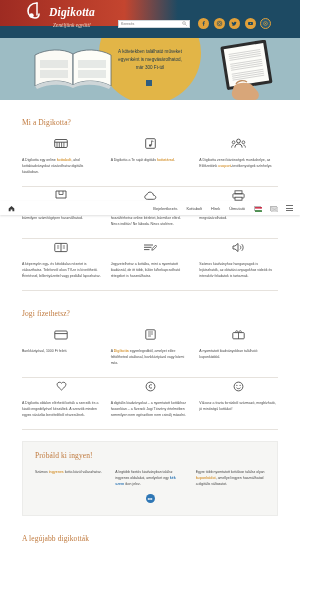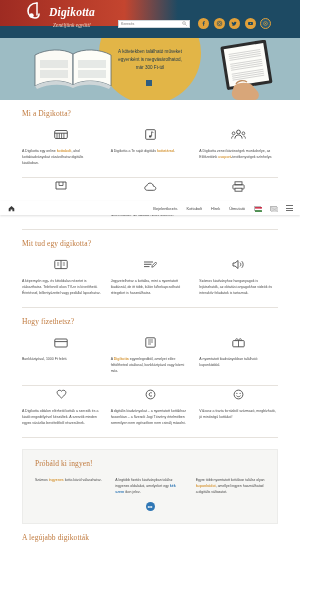--- a/index.html
+++ b/index.html
@@ -79,21 +79,21 @@
   }
   .hero-book { position: absolute; left: 30px; top: 8px; }
   .hero-tablet { position: absolute; left: 218px; top: 2px; }
 
   
   .section { padding: 0 22px; }
   .sep { height: 1px; background: #e6e2dd; margin: 0 22px; }
   h2.sec-title {
     font-family: "Liberation Serif", serif;
     color: #c07a3e; font-size: 7.5px; font-weight: 400;
-    padding: 9px 0 8px 0; letter-spacing: .1px;
+    padding: 18px 0 8px 0; letter-spacing: .1px;
   }
   .cols { display: flex; gap: 10px; padding-bottom: 11px; }
   .col { flex: 1; }
   .col-icon { height: 17px; display: flex; align-items: center; justify-content: center; margin-bottom: 5px; }
   .col-txt { font-size: 3.5px; line-height: 1.72; color: #4b4b4b; }
   .hl { color: #d79a3e; font-weight: 700; }
   .hl-b { color: #2f77b5; font-weight: 700; }
 
   
   .stickynav {
@@ -313,21 +313,20 @@
               <rect x="3" y="7.2" width="7" height="3" stroke="#4a4a4a" stroke-width=".85" fill="#fff"></rect>
             </svg>
         </div>
         <div class="col-txt">Kinyomtathatod, vagy hangszerszámonként is megvásárolhatod.</div>
       </div>
     </div>
   </div>
   <div class="sep"></div>
 
   <div class="section">
-    <h2 class="sec-title">Mit tud egy digikotta?</h2>
     <div class="cols">
       <div class="col">
         <div class="col-icon">
           <svg width="14" height="11" viewBox="0 0 14 11">
               <rect x=".8" y="1.4" width="12.4" height="8.2" rx=".9" stroke="#4a4a4a" stroke-width=".9" fill="none"></rect>
               <path d="M7 1.4 V9.6" stroke="#4a4a4a" stroke-width=".9"></path>
               <path d="M3 4 H5.2 M3 6 H5.2 M8.8 4 H11 M8.8 6 H11" stroke="#4a4a4a" stroke-width=".7"></path>
             </svg>
         </div>
         <div class="col-txt">A képernyőn egy- és kétoldalas nézetet is választhatsz. Telefonról okos TV-re is kivetíthető. Érintéssel, billentyűzettel vagy pedállal lapozhatsz.</div>
@@ -348,21 +347,21 @@
               <path d="M8 3.6 C9.1 4.6 9.1 6.4 8 7.4 M9.8 2.2 C11.6 4 11.6 7 9.8 8.8" stroke="#4a4a4a" stroke-width=".85" fill="none"></path>
             </svg>
         </div>
         <div class="col-txt">Számos kiadványhoz hanganyagok is lejátszhatók, az oktatási anyagokhoz videók és interaktív feladatok is tartoznak.</div>
       </div>
     </div>
   </div>
   <div class="sep"></div>
 
   <div class="section">
-    <h2 class="sec-title">Hogy fizethetsz?</h2>
+    <h2 class="sec-title">Jogi fizethetsz?</h2>
     <div class="cols">
       <div class="col">
         <div class="col-icon">
           <svg width="14" height="10" viewBox="0 0 14 10">
               <rect x=".8" y="1" width="12.4" height="8" rx="1" stroke="#4a4a4a" stroke-width=".9" fill="none"></rect>
               <path d="M.8 3.6 H13.2" stroke="#4a4a4a" stroke-width=".9"></path>
             </svg>
         </div>
         <div class="col-txt">Bankkártyával, 1000 Ft felett.</div>
       </div>

